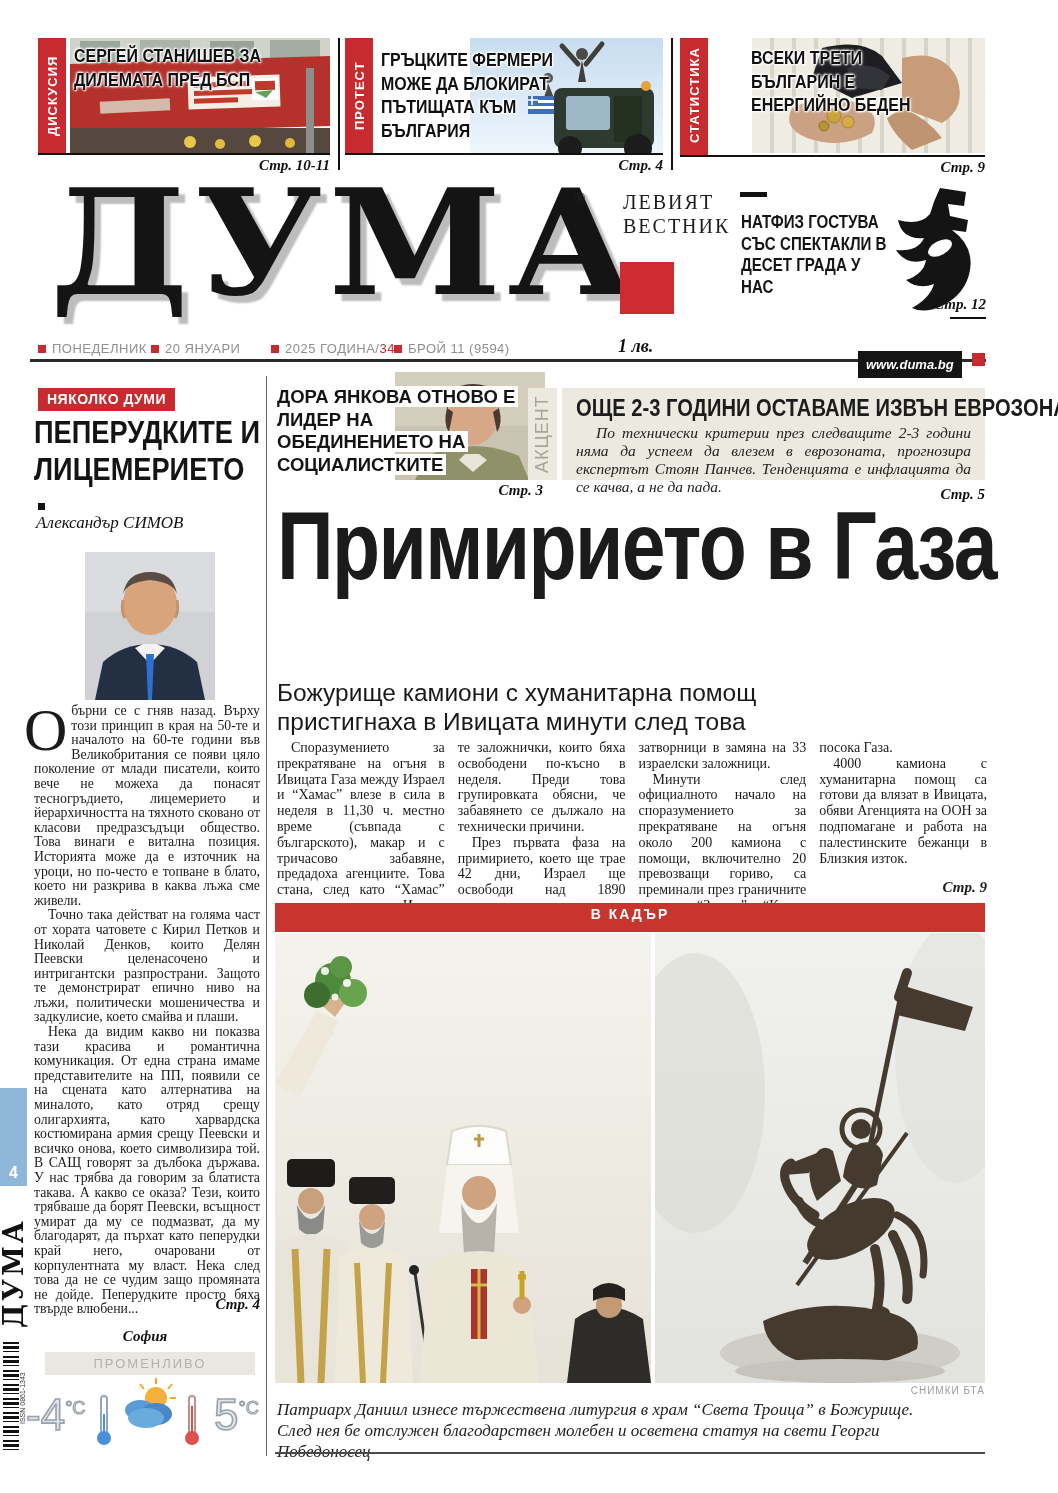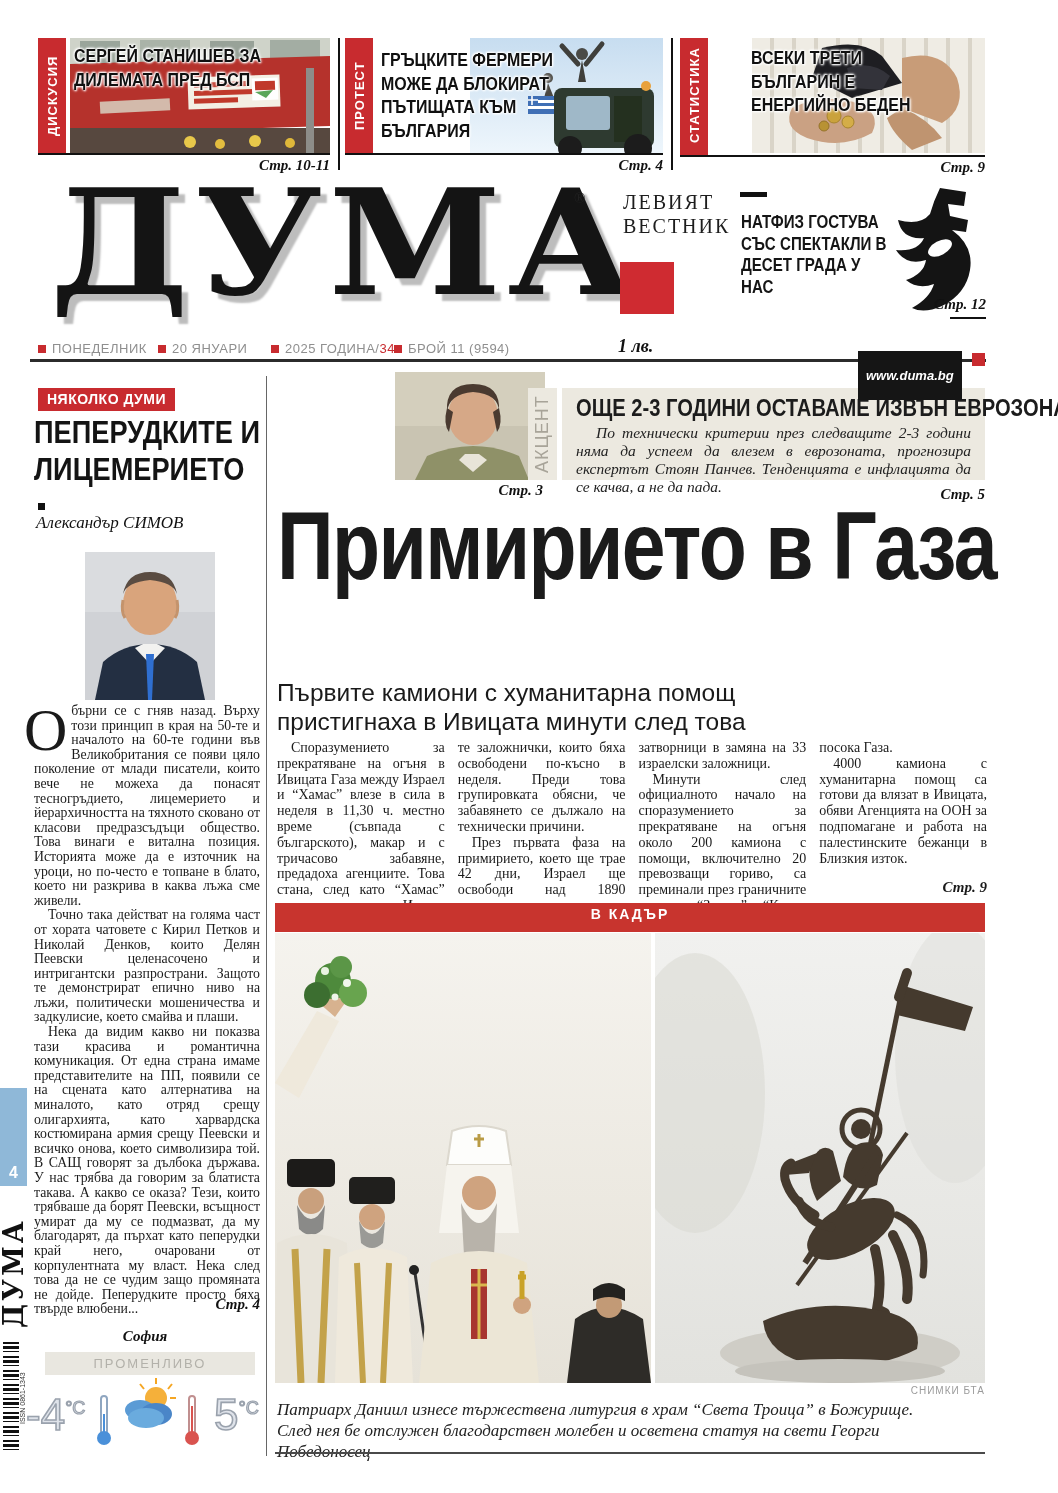--- a/index.html
+++ b/index.html
@@ -35,26 +35,26 @@
                font-size:18px;line-height:21.5px;color:#151515;}
   .promo-title>span{display:block;width:120%;transform:scaleX(.84);transform-origin:0 0;}
   .mask{left:878px;top:186px;width:108px;height:128px;}
   .promo-page{left:898px;top:296px;width:88px;text-align:right;font-weight:bold;font-style:italic;font-size:15px;}
   .promo-underline{left:950px;top:317px;width:36px;height:2px;background:#111;}
 
   
   .dl-item{position:absolute;top:341px;font-family:"Liberation Sans",sans-serif;font-size:13px;color:#8f8f8f;
            letter-spacing:.5px;white-space:nowrap;}
   .dl-item .sq{display:inline-block;width:8px;height:8px;background:#c82b2f;margin-right:6px;}
-  .dl1{left:38px;} .dl2{left:158px;} .dl3{left:271px;} .dl4{left:394px;}
+  .dl1{left:38px;} .dl2{left:151px;} .dl3{left:271px;} .dl4{left:394px;}
   .dl3 .red{color:#c82b2f;}
   .price{left:618px;top:336px;font-weight:bold;font-style:italic;font-size:18px;color:#111;}
   .toprule{left:30px;top:359px;width:956px;height:3px;background:#2b2b2b;}
   .web{left:858px;top:351px;height:17px;background:#151515;color:#fff;font-family:"Liberation Sans",sans-serif;
-       font-weight:bold;font-style:italic;font-size:13px;line-height:17px;padding:16px 8px;z-index:4;}
+       font-weight:bold;font-style:italic;font-size:13px;line-height:17px;padding:5px 8px;z-index:4;}
   .websq{left:972px;top:353px;width:13px;height:13px;background:#c82b2f;z-index:4;}
 
   
   .vdiv{left:266px;top:376px;width:1px;height:1080px;background:#666;}
   .rubric{left:38px;top:388px;background:#c82b2f;color:#fff;font-family:"Liberation Sans",sans-serif;
           font-weight:bold;font-size:14px;line-height:23px;padding:0 9px;letter-spacing:.5px;}
   .op-title{left:34px;top:414px;width:230px;font-family:"Liberation Sans",sans-serif;font-weight:bold;
             font-size:32px;line-height:37px;color:#141414;}
   .op-title>span{display:block;width:118%;transform:scaleX(.85);transform-origin:0 0;}
   .op-bullet{left:38px;top:503px;width:7px;height:7px;background:#111;}
@@ -346,33 +346,34 @@
       <svg width="150" height="108" viewBox="0 0 150 108">
         <rect width="150" height="108" fill="#c9c4b2"></rect>
         <rect width="150" height="54" fill="#d4cfbd"></rect>
         <ellipse cx="78" cy="44" rx="25" ry="29" fill="#d6a887"></ellipse>
         <path d="M52 40 Q50 12 78 12 Q106 12 104 40 Q104 22 78 20 Q54 22 52 40 Z" fill="#4a3a30"></path>
         <path d="M52 36 Q48 52 54 60 L58 40 Z M104 36 Q108 52 102 60 L98 40 Z" fill="#4a3a30"></path>
         <path d="M20 108 L32 84 Q78 64 124 84 L134 108 Z" fill="#8f9168"></path>
         <polygon points="64,88 78,100 92,88 84,82 70,82" fill="#e8e4d8"></polygon>
       </svg>
     </div>
+    <div class="yk-title"><em>ДОРА ЯНКОВА ОТНОВО Е ЛИДЕР НА ОБЕДИНЕНИЕТО НА СОЦИАЛИСТКИТЕ</em></div>
     <div class="yk-page">Стр. 3</div>
   </div>
 
   <div class="abs ak-label">АКЦЕНТ</div>
   <div class="abs ak-box">
     <div class="ak-title">ОЩЕ 2-3 ГОДИНИ ОСТАВАМЕ ИЗВЪН ЕВРОЗОНАТА</div>
     <div class="ak-text">По технически критерии през следващите 2-3 години няма да успеем да влезем в еврозоната, прогнозира експертът Стоян Панчев. Тенденцията е инфлацията да се качва, а не да пада.</div>
   </div>
   <div class="abs ak-page">Стр. 5</div>
 
   <div class="hl hl1"><span>Примирието в Газа</span></div>
   <div class="abs subhead">
-    <div>Първите камиони с хуманитарна помощ</div>
+    <div>Божурище камиони с хуманитарна помощ</div>
     <div>пристигнаха в Ивицата минути след това</div>
   </div>
 
   <div class="abs cols">
     <div class="col">
       <p class="ind">Споразумението за прекратяване на огъня в Ивицата Газа между Израел и “Хамас” влезе в сила в неделя в 11,30 ч. местно време (съвпада с българското), макар и с тричасово забавяне, предадоха агенциите. Това стана, след като “Хамас” представи на Израел имената на три-</p>
     </div>
     <div class="col">
       <p>те заложнички, които бяха освободени по-късно в неделя. Преди това групировката обясни, че забавянето се дължало на технически причини.</p>
       <p class="ind">През първата фаза на примирието, което ще трае 42 дни, Израел ще освободи над 1890 палестински</p>

